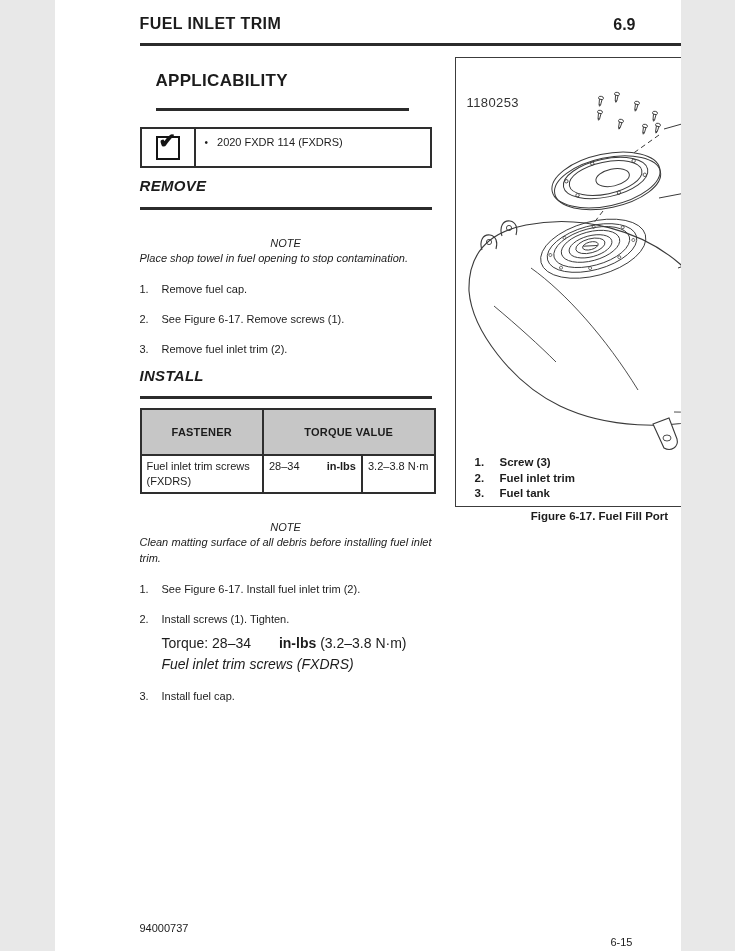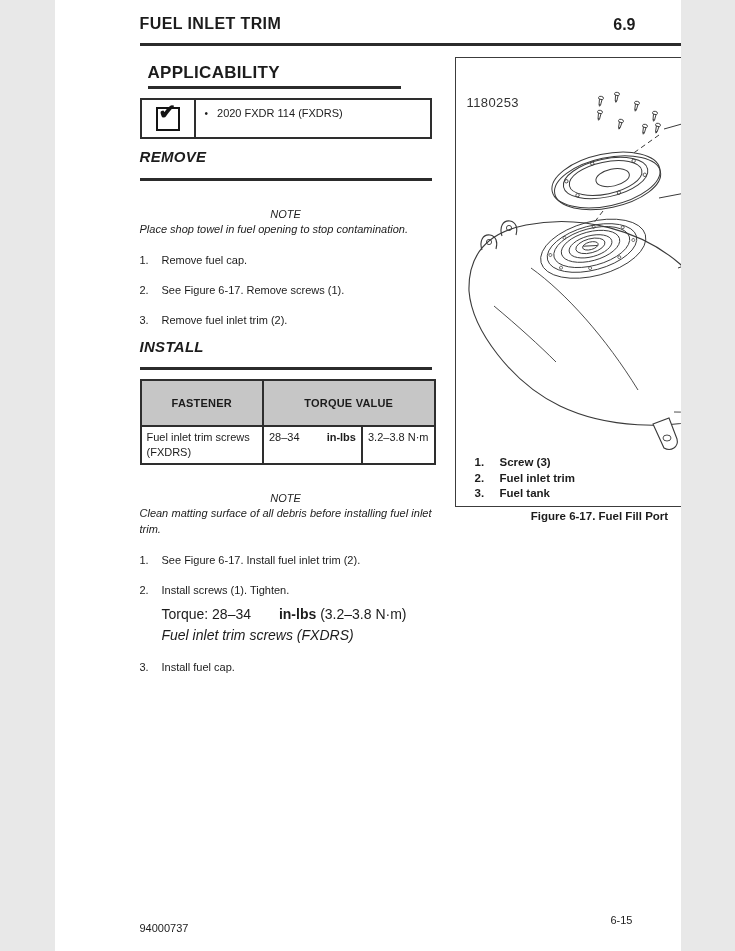--- a/index.html
+++ b/index.html
@@ -8,21 +8,21 @@
     font-family:"Liberation Sans",sans-serif;color:#1c1c1c;overflow:hidden;
     margin:0 auto;
   }
   
   .hdr-title{position:absolute;left:85px;top:15px;font-size:16px;font-weight:bold;letter-spacing:.4px;}
   .hdr-num{position:absolute;right:45px;top:16px;font-size:16px;font-weight:bold;}
   .hdr-rule{position:absolute;left:85px;top:43px;width:607px;height:3px;background:#2b2b2b;}
   
   .left-col{position:absolute;left:85px;top:55px;width:292px;}
   .sec-h1{font-size:17px;font-weight:bold;letter-spacing:.3px;line-height:1.2;
-          border-bottom:3px solid #2b2b2b;padding-bottom:3px;width:253px;margin:8px;}
+          border-bottom:3px solid #2b2b2b;padding-bottom:17px;width:253px;margin:16px;}
   .sec-h2{font-size:15px;font-weight:bold;letter-spacing:.3px;line-height:1.15;
           border-bottom:3px solid #2b2b2b;padding-bottom:12px;margin:9px 0 0 0;font-style:italic;}
   .applic-box{display:flex;border:2px solid #2e2e2e;height:37px;margin-top:9px;}
   .applic-check-cell{width:52px;flex:none;border-right:2px solid #2e2e2e;
           display:flex;align-items:center;justify-content:center;}
   .checkbox{width:20px;height:20px;border:2.5px solid #141414;position:relative;}
   .checkbox .mark{position:absolute;left:1px;top:-8px;font-size:21px;font-weight:bold;color:#141414;line-height:1;}
   .applic-item{flex:1;display:flex;gap:9px;padding:7px 6px 0 9px;font-size:11px;}
   .bullet{font-size:10px;line-height:1.3;}
   .note-label{text-align:center;font-style:italic;font-size:11px;margin-top:27px;}
@@ -45,21 +45,21 @@
   
   .figure-box{position:absolute;left:400px;top:57px;width:290px;height:448px;border:1.5px solid #3c3c3c;background:#fff;}
   .fig-id{position:absolute;left:11px;top:9px;font-size:13px;letter-spacing:.4px;color:#333;margin-top:28px;}
   .fig-svg{position:absolute;left:0;top:0;}
   .legend{position:absolute;left:19px;bottom:5px;}
   .legend-row{display:flex;font-weight:bold;font-size:11.5px;line-height:1.32;}
   .legend-n{width:25px;flex:none;}
   .caption{position:absolute;left:400px;top:510px;width:290px;text-align:center;font-weight:bold;font-size:11.5px;}
   
   .footer-left{position:absolute;left:85px;top:922px;font-size:11px;}
-  .footer-right{position:absolute;right:48px;top:914px;font-size:11px;}
+  .footer-right{position:absolute;right:48px;top:936px;font-size:11px;}
   svg text{font-family:"Liberation Sans",sans-serif;}
 </style>
 </head>
 <body>
 
 <div class="page">
 
   <div class="hdr-title">FUEL INLET TRIM</div>
   <div class="hdr-num">6.9</div>
   <div class="hdr-rule"></div>

